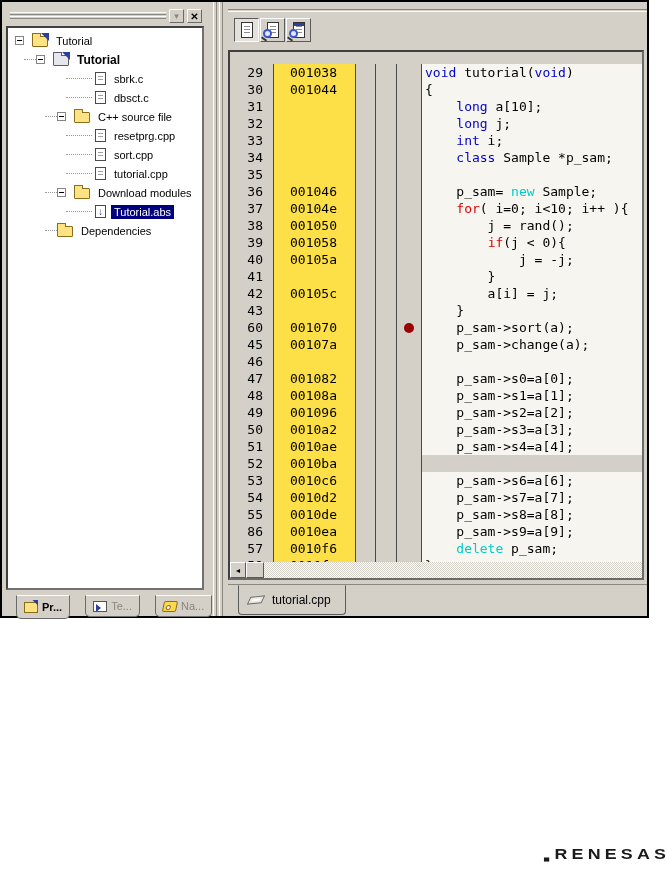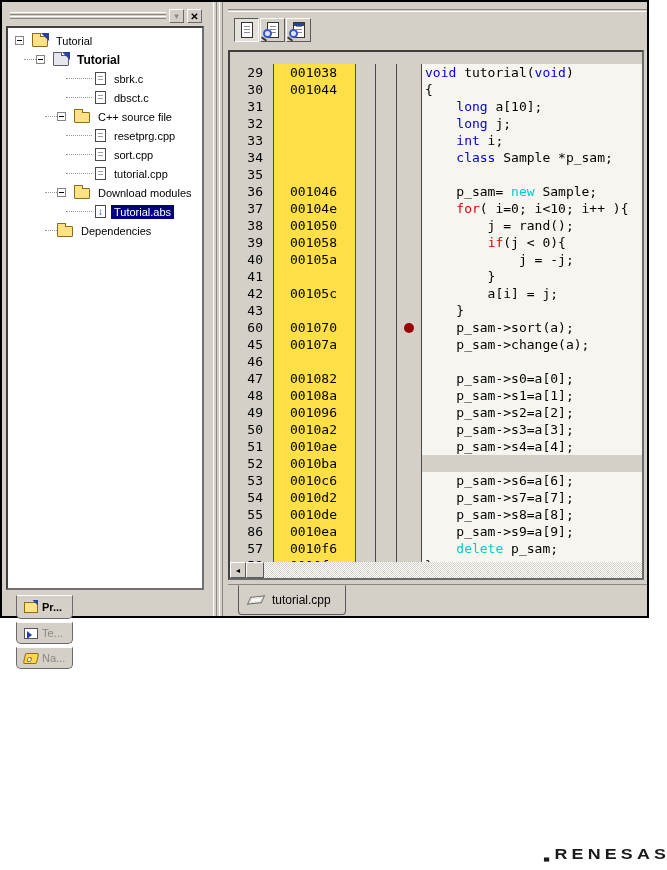--- a/index.html
+++ b/index.html
@@ -62,21 +62,21 @@
   .ti-file::before { content: ""; position: absolute; left: 2px; right: 2px; top: 3px; bottom: 2px;
     background: repeating-linear-gradient(#a0a0a0 0 1px, transparent 1px 3px); }
 
   .ti-download { width: 11px; height: 13px; background: #fff; border: 1px solid #4a4a4a;
     color: #2b3f9e; font-size: 10px; font-weight: bold; line-height: 11px; text-align: center; }
 
   .tlabel { padding: 1px 3px; }
   .tlabel.bold { font-weight: bold; font-size: 12px; }
   .tlabel.sel { background: var(--selbg); color: #fff; }
 
-  .panel-tabs { position: absolute; left: 12px; top: 591px; display: flex; gap: 3px; flex-direction: column; }
+  .panel-tabs { position: absolute; left: 12px; top: 591px; display: flex; gap: 15px; }
   .ptab { height: 22px; display: flex; align-items: center; gap: 4px; padding: 0 7px;
           background: #d4d0c8; border: 1px solid #6a6a6a; border-top: 1px solid #fcfcfc;
           border-radius: 0 0 5px 5px; font-size: 11px; color: #8a8680; }
   .ptab.active { color: #000; font-weight: bold; height: 24px; }
 
   .pt-icon { width: 14px; height: 11px; position: relative; flex: none; }
   .pt-projects { background: #ffe284; border: 1px solid #8a6d1a; }
   .pt-projects::after { content: ""; position: absolute; right: -1px; top: -3px; width: 6px; height: 6px;
     background: #2b3f9e; clip-path: polygon(0 0, 100% 0, 100% 100%); }
   .pt-templates { background: #fff; border: 1px solid #555; }

